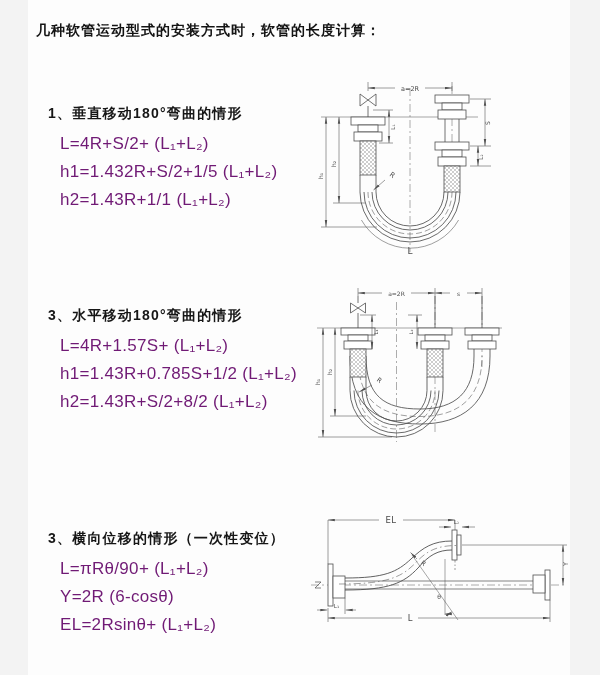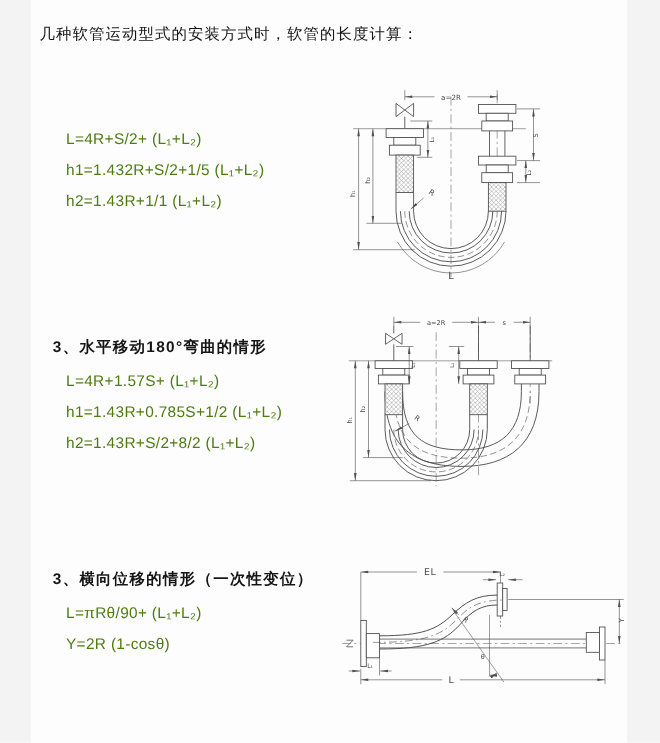--- a/index.html
+++ b/index.html
@@ -4,63 +4,65 @@
 <style>
   html,body{margin:0;padding:0}
   body{
     width:600px;height:675px;position:relative;background:#fdfdfd;overflow:hidden;
     font-family:"Liberation Sans","DejaVu Sans",sans-serif;color:#1b1b1b;
   }
   .edge{position:absolute;top:0;bottom:0;background:#f3f3f3}
   #edgeL{left:0;width:28px}
   #edgeR{right:0;width:30px}
   .title{
-    position:absolute;left:36px;top:22px;font-size:14px;font-weight:normal;
+    position:absolute;left:36px;top:22px;font-size:14px;font-weight:bold;
     letter-spacing:1px;color:#141414;white-space:nowrap;
   }
   .sec{position:absolute;left:48px}
   #sec1{top:105px}
   #sec2{top:307px}
-  #sec3{top:518px}
+  #sec3{top:530px}
   .heading{font-size:14px;font-weight:bold;letter-spacing:1.2px;color:#161616;white-space:nowrap}
   .formulas{margin:7px 0 0 12px}
-  .formula{font-size:14px;line-height:28px;letter-spacing:.3px;color:#4d7c0f;white-space:nowrap}
+  .formula{font-size:17px;line-height:28px;letter-spacing:.3px;color:#701a75;white-space:nowrap}
   #diagrams{position:absolute;left:300px;top:60px}
   svg text{font-family:"DejaVu Sans","Liberation Sans",sans-serif;fill:#4a4a4a;stroke:none}
 </style>
 </head>
 <body>
 
 <div id="edgeL" class="edge"></div>
 <div id="edgeR" class="edge"></div>
 
 <div class="title">几种软管运动型式的安装方式时，软管的长度计算：</div>
 
 <div id="sec1" class="sec">
+  <div class="heading">1、垂直移动180°弯曲的情形</div>
   <div class="formulas">
     <div class="formula">L=4R+S/2+ (L₁+L₂)</div>
     <div class="formula">h1=1.432R+S/2+1/5 (L₁+L₂)</div>
     <div class="formula">h2=1.43R+1/1 (L₁+L₂)</div>
   </div>
 </div>
 
 <div id="sec2" class="sec">
   <div class="heading">3、水平移动180°弯曲的情形</div>
   <div class="formulas">
     <div class="formula">L=4R+1.57S+ (L₁+L₂)</div>
     <div class="formula">h1=1.43R+0.785S+1/2 (L₁+L₂)</div>
     <div class="formula">h2=1.43R+S/2+8/2 (L₁+L₂)</div>
   </div>
 </div>
 
 <div id="sec3" class="sec">
   <div class="heading">3、横向位移的情形（一次性变位）</div>
   <div class="formulas">
     <div class="formula">L=πRθ/90+ (L₁+L₂)</div>
-    <div class="formula">Y=2R (1-cosθ)</div>
+    <div class="formula">Y=2R (6-cosθ)</div>
+    <div class="formula">EL=2Rsinθ+ (L₁+L₂)</div>
   </div>
 </div>
 
 <svg id="diagrams" width="300" height="600" viewBox="0 0 300 600">
   <defs>
     <pattern id="hp" patternUnits="userSpaceOnUse" width="4" height="4">
       <rect width="4" height="4" fill="#fff"></rect>
       <path d="M0,4 L4,0 M-1,1 L1,-1 M3,5 L5,3 M0,0 L4,4 M-1,3 L1,5 M3,-1 L5,1" stroke="#8f8f8f" stroke-width="0.45"></path>
     </pattern>
     <marker id="me" markerUnits="userSpaceOnUse" markerWidth="8" markerHeight="4" refX="7" refY="1.5" orient="auto">

